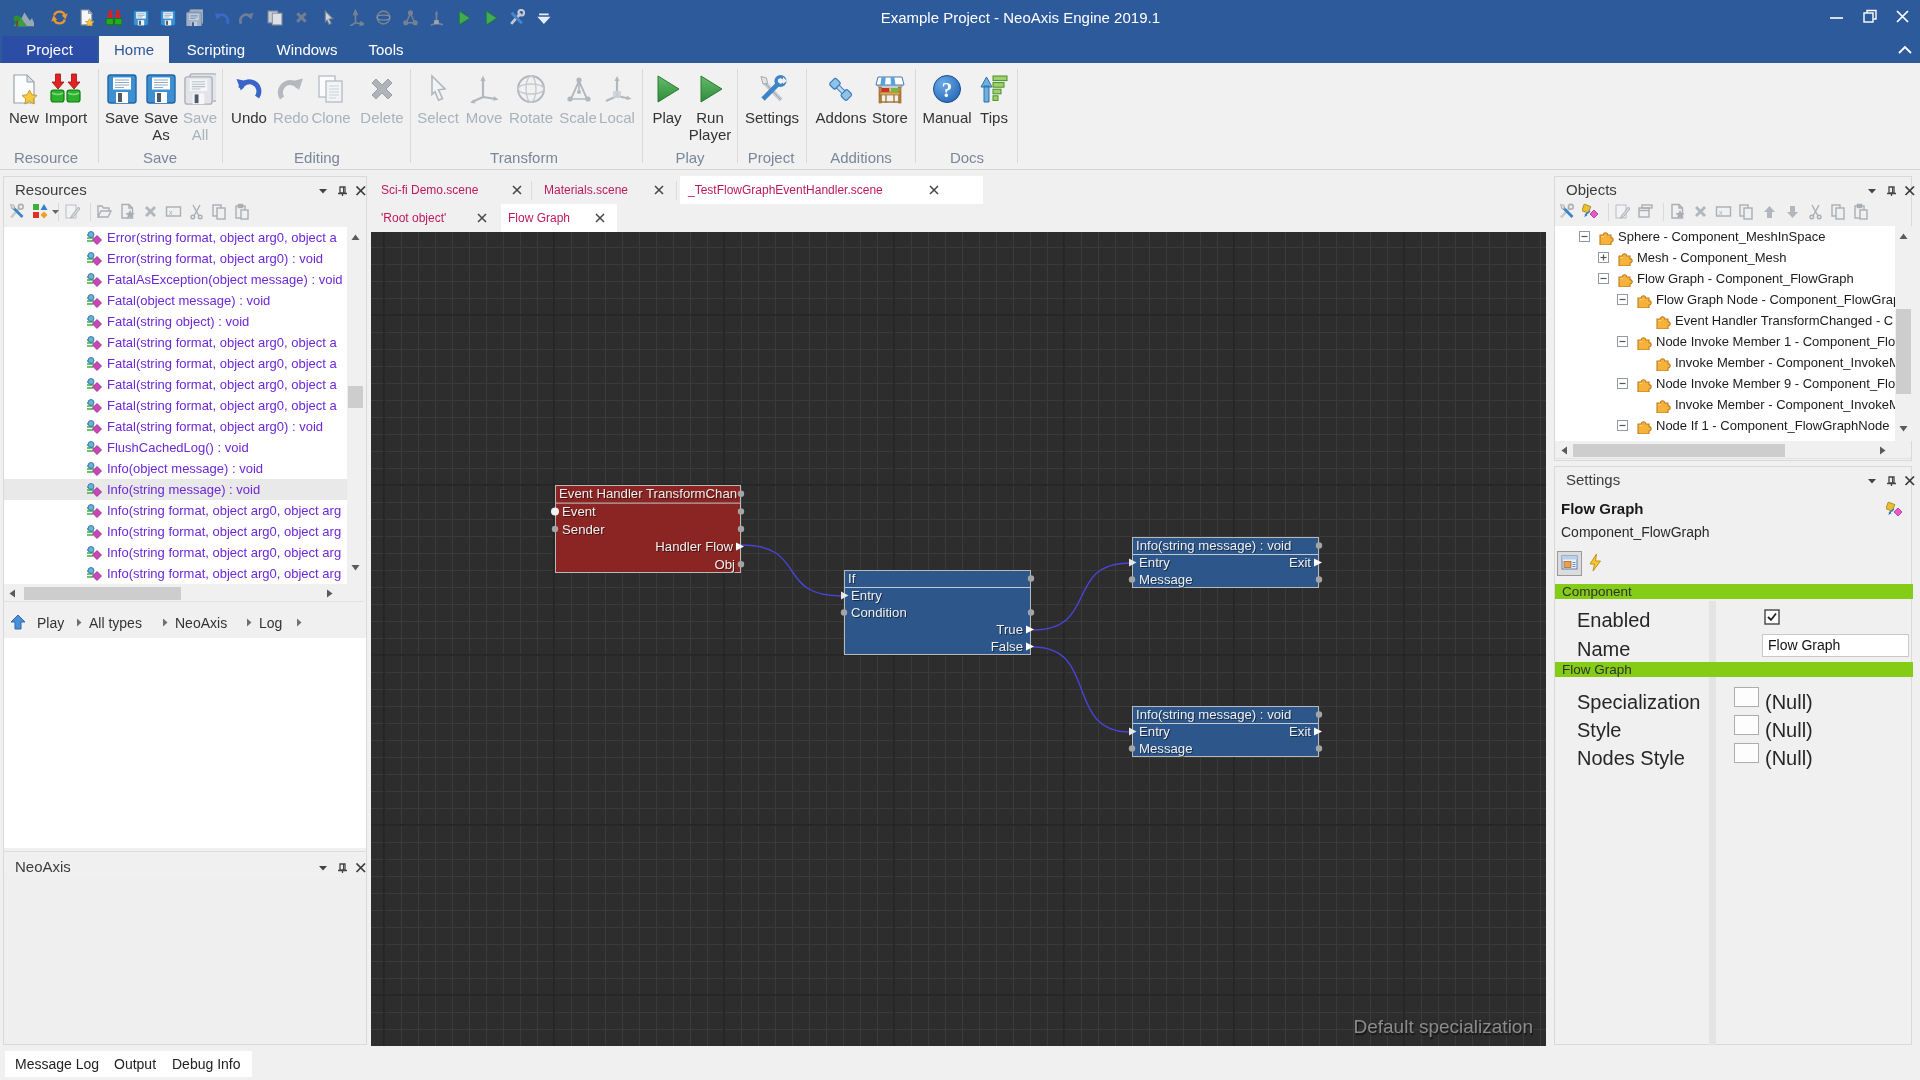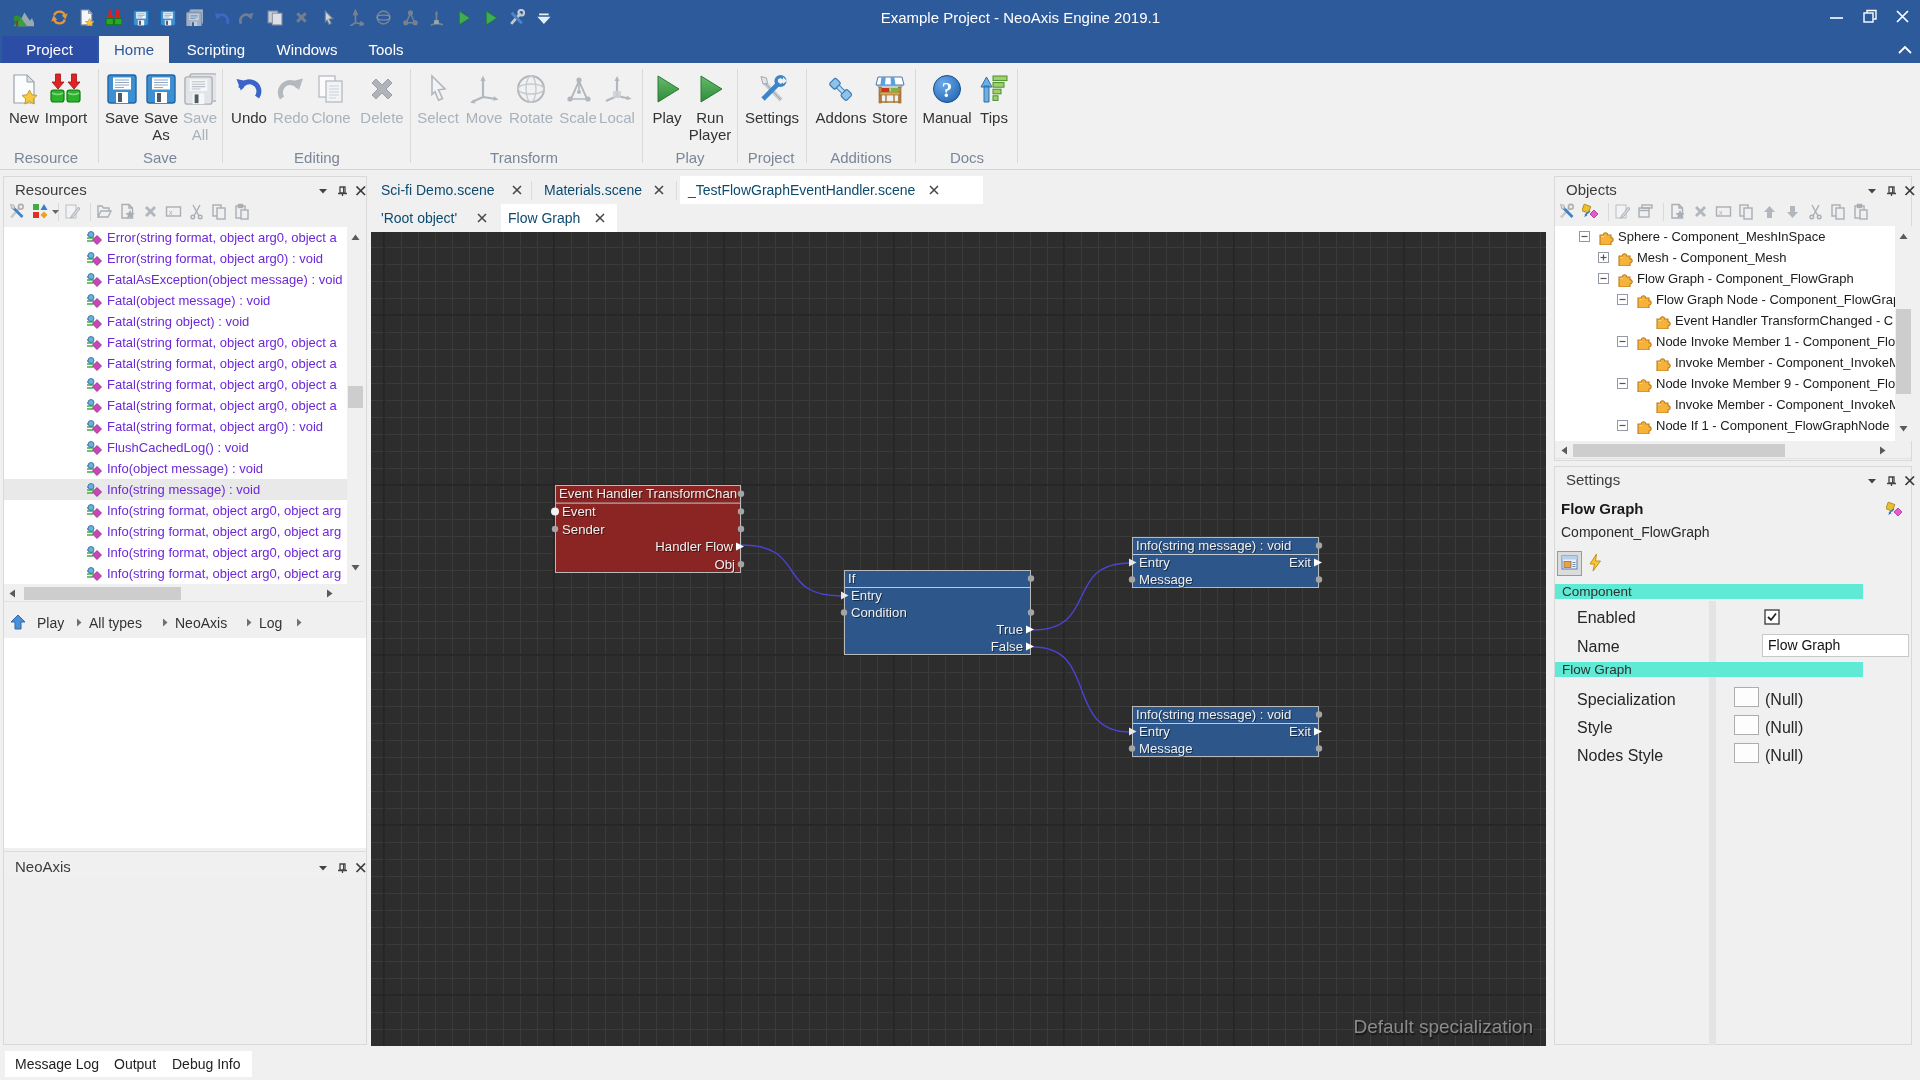--- a/index.html
+++ b/index.html
@@ -9,26 +9,26 @@
 .rtab{position:absolute;top:36px;height:27px;line-height:27px;color:#fff;font-size:15px;text-align:center}
 #ribbon{left:0;top:63px;width:1920px;height:107px;background:#f1f1f1;border-bottom:1px solid #d5d5d5}
 .rsep{position:absolute;top:4px;height:94px;width:1px;background:#dadada}
 .rbtn{position:absolute;top:10px;text-align:center;font-size:15px;color:#333}
 .rbtn.dis{color:#a8b2bc}
 .rlabel{position:absolute;top:84px;font-size:15px;color:#7a8798;text-align:center}
 .phead{position:absolute;height:22px;font-size:15px;color:#3c3c3c}
 .white{background:#fff}
 .row13{font-size:13px;color:#6d28d9;white-space:nowrap}
 .treerow{position:absolute;height:21px;line-height:21px;font-size:13px;color:#1b1b1b;white-space:nowrap}
-.tab1{position:absolute;top:0;height:28px;line-height:28px;font-size:14px;color:#0c4a6e;white-space:nowrap}
+.tab1{position:absolute;top:0;height:28px;line-height:28px;font-size:12px;color:#be185d;white-space:nowrap}
 .crumb{font-size:14px;color:#333}
 .sbar{background:#f0f0f0}
 .sthumb{position:absolute;background:#cdcdcd}
-.gbar{position:absolute;left:0;width:308px;height:15px;background:#5eead4;color:#303030;font-size:13.5px;line-height:15px;padding-left:7px}
-.prow{position:absolute;font-size:16px;color:#262626}
+.gbar{position:absolute;left:0;width:358px;height:15px;background:#84cc16;color:#303030;font-size:13.5px;line-height:15px;padding-left:7px}
+.prow{position:absolute;font-size:20px;color:#262626}
 .nulbox{position:absolute;width:25px;height:20px;background:#fdfdfd;border:1px solid #adadad}
 </style></head><body>
 <div class="abs" id="titlebar"></div>
 <div class="abs" id="tabrow"></div>
 <svg class="abs" style="left:12px;top:7px" width="22" height="22" viewBox="0 0 22 22">
     <g transform="scale(1.38)">
       <g>
         <path d="M4 14 L9 4 L13 10 L14.5 8 L17 14 Z" fill="#9aa8b4"></path>
         <path d="M1 14 L6 7 L11 14 Z" fill="#3f9e3f"></path>
         <circle cx="3.6" cy="8.6" r="2.4" fill="#2f8f2f"></circle>

